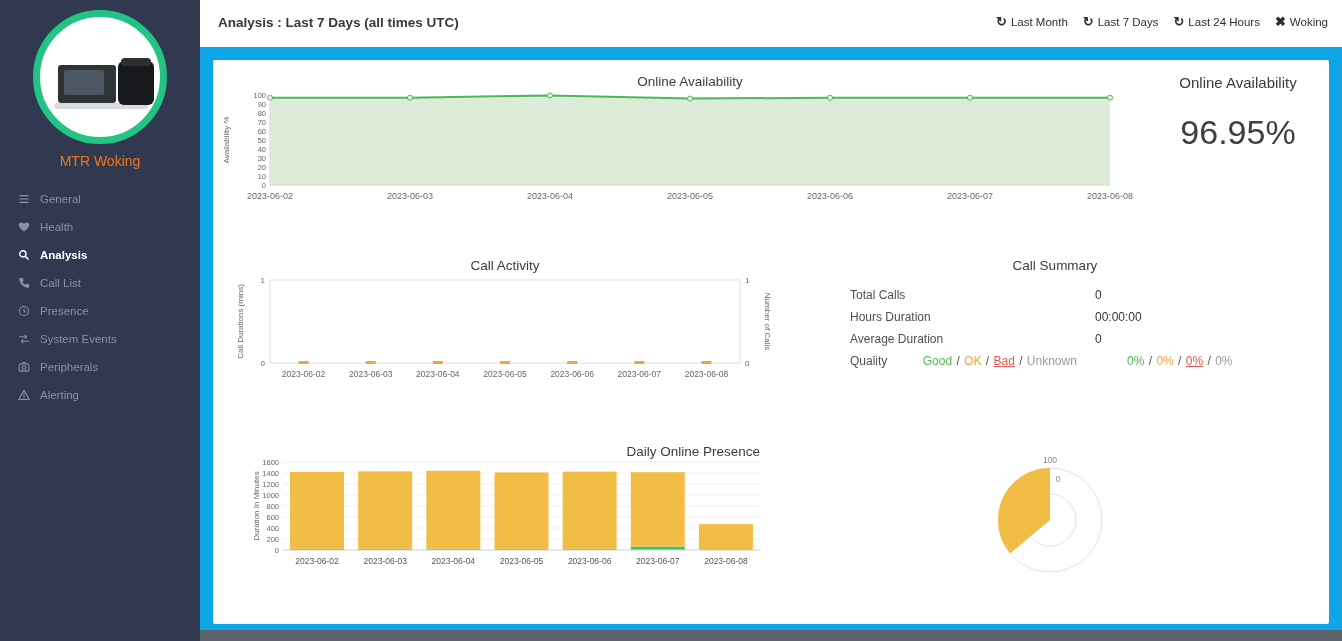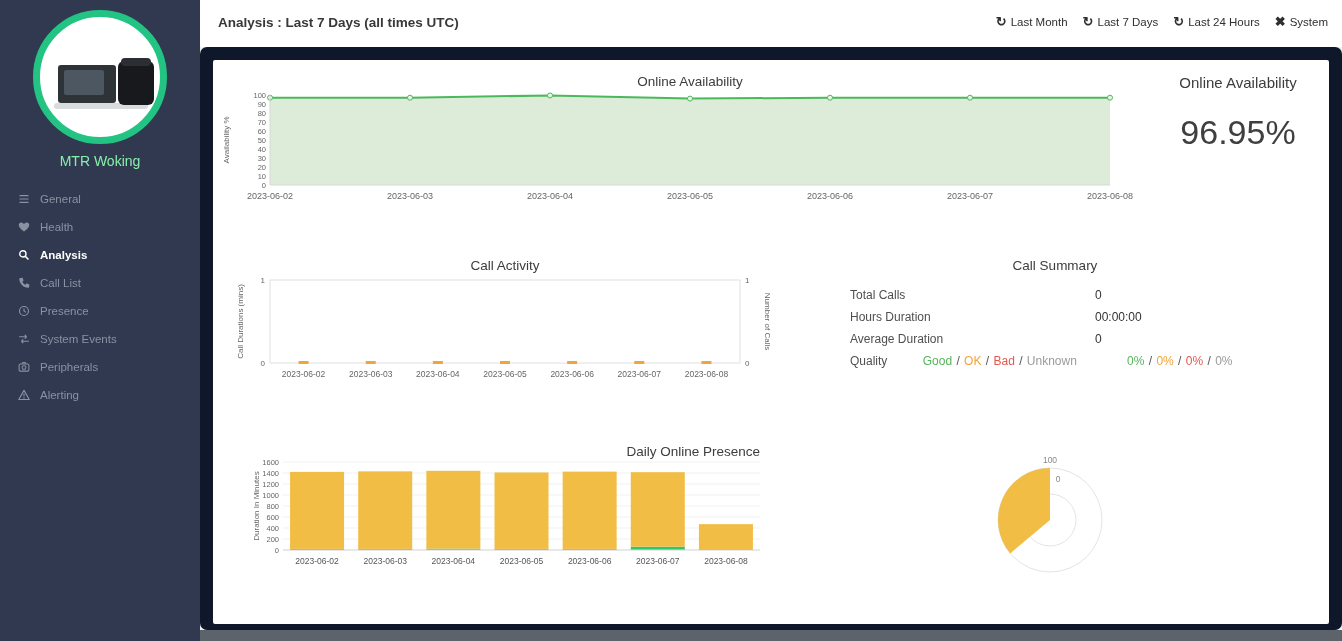--- a/index.html
+++ b/index.html
@@ -7,35 +7,35 @@
   .app { position:relative; width:1342px; height:641px; overflow:hidden; background:#eef0f2; }
 
   
   .sidebar { position:absolute; left:0; top:0; width:200px; height:641px; background:#30394f; }
   .avatar-ring { width:134px; height:134px; border-radius:50%; background:#fff; border:7px solid #22c383; margin:10px auto 0; position:relative; overflow:hidden; }
   .device-base { position:absolute; left:14px; top:86px; width:94px; height:6px; background:#d9dbdd; border-radius:3px; }
   .device-phone { position:absolute; left:18px; top:48px; width:58px; height:38px; background:#2e3338; border-radius:3px; }
   .device-screen { position:absolute; left:24px; top:53px; width:40px; height:25px; background:#4d5761; border-radius:2px; }
   .device-speaker { position:absolute; left:78px; top:44px; width:36px; height:44px; background:#17191c; border-radius:6px; }
   .device-speaker-top { position:absolute; left:81px; top:41px; width:30px; height:8px; background:#2b2f34; border-radius:4px; }
-  .device-name { color:#86efac; text-align:center; font-size:14px; margin-top:9px; }
+  .device-name { color:#f97316; text-align:center; font-size:14px; margin-top:9px; }
   .menu { margin-top:16px; }
   .menu-item { display:flex; align-items:center; gap:9px; padding:8px 0 8px 17px; color:#8992a3; font-size:11.5px; cursor:pointer; }
   .menu-item.active { color:#ffffff; font-weight:bold; }
   .menu-item .mi { width:14px; display:inline-flex; justify-content:center; }
 
   
   .main { position:absolute; left:200px; top:0; right:0; bottom:0;padding-left:8px; }
   .header { position:absolute; left:0; top:0; right:0; height:47px; background:#ffffff; }
   .header-title { position:absolute; left:18px; top:15px; font-size:13.5px; font-weight:bold; color:#383838; }
   .header-actions { position:absolute; right:14px; top:15px; display:flex; gap:15px; align-items:center; }
   .action { display:flex; align-items:center; gap:4px; font-size:11.5px; color:#2f2f2f; cursor:pointer; white-space:nowrap; }
   .action .ricon { font-size:13px; font-weight:bold; line-height:1; }
 
-  .content { position:absolute; left:0; top:47px; right:0; bottom:11px; background:#0f172a;border-radius:7px; }
+  .content { position:absolute; left:0; top:47px; right:0; bottom:11px; background:#0ea5e9; }
   .card { position:absolute; left:13px; top:13px; width:1116px; height:564px; background:#ffffff; border-radius:2px; }
 
   .footer-strip { position:absolute; left:0; bottom:0; right:0; height:11px; background:#5d636b; }
 
   
   .chart-title { position:absolute; font-size:13.5px; color:#3d3d3d; font-weight:500; text-align:center; }
   .t-avail { left:57px; top:14px;  width:840px; }
   .t-call  { left:57px; top:198px; width:470px; }
   .t-bars  { left:70px; top:384px; width:477px;text-align:right; }
   .t-donut { left:700px; top:384px; width:280px; }
@@ -48,21 +48,21 @@
   .cv text { font-family:"Liberation Sans", sans-serif; }
 
   .avail-panel { position:absolute; left:935px; top:14px; width:180px; text-align:center; }
   .avail-panel .pt { font-size:15px; color:#3d3d3d; }
   .avail-value { font-size:34px; color:#3f3f3f; margin-top:22px; font-weight:400; }
 
   .cs-title { position:absolute; left:637px; top:198px; width:410px; text-align:center; font-size:13.5px; color:#3d3d3d; font-weight:500; }
   .cs-rows { position:absolute; left:637px; top:228px; width:470px; }
   .cs-row { position:relative; height:22px; font-size:12px; color:#4f4f4f; }
   .cs-val { position:absolute; left:245px; top:0; color:#333333; }
-  .q-good { color:#55b559;margin-left:32px; } .q-ok { color:#f0a43c; } .q-bad { color:#e4584e; } .q-unknown { color:#9b9b9b; }
+  .q-good { color:#55b559;margin-left:32px; } .q-ok { color:#f0a43c; } .q-bad { color:#e4584e;text-decoration:underline; } .q-unknown { color:#9b9b9b; }
   .q-sep { color:#555; margin:0 1px; }
 </style>
 </head>
 <body>
 
 <div class="app">
 
   <aside class="sidebar">
     <div class="avatar-ring">
       <div class="device-base"></div>
@@ -157,21 +157,21 @@
         <div class="action">
           <span class="ricon">↻</span>
           <span>Last 7 Days</span>
         </div>
         <div class="action">
           <span class="ricon">↻</span>
           <span>Last 24 Hours</span>
         </div>
         <div class="action">
           <span class="ricon">✖</span>
-          <span>System</span>
+          <span>Woking</span>
         </div>
       </div>
     </header>
 
     <div class="content">
       <div class="card">
 
         <div class="chart-title t-avail">Online Availability</div>
         <svg class="cv avail" width="940" height="155">
             <text x="53" y="117.5" font-size="7.5" fill="#666" text-anchor="end">0</text>

